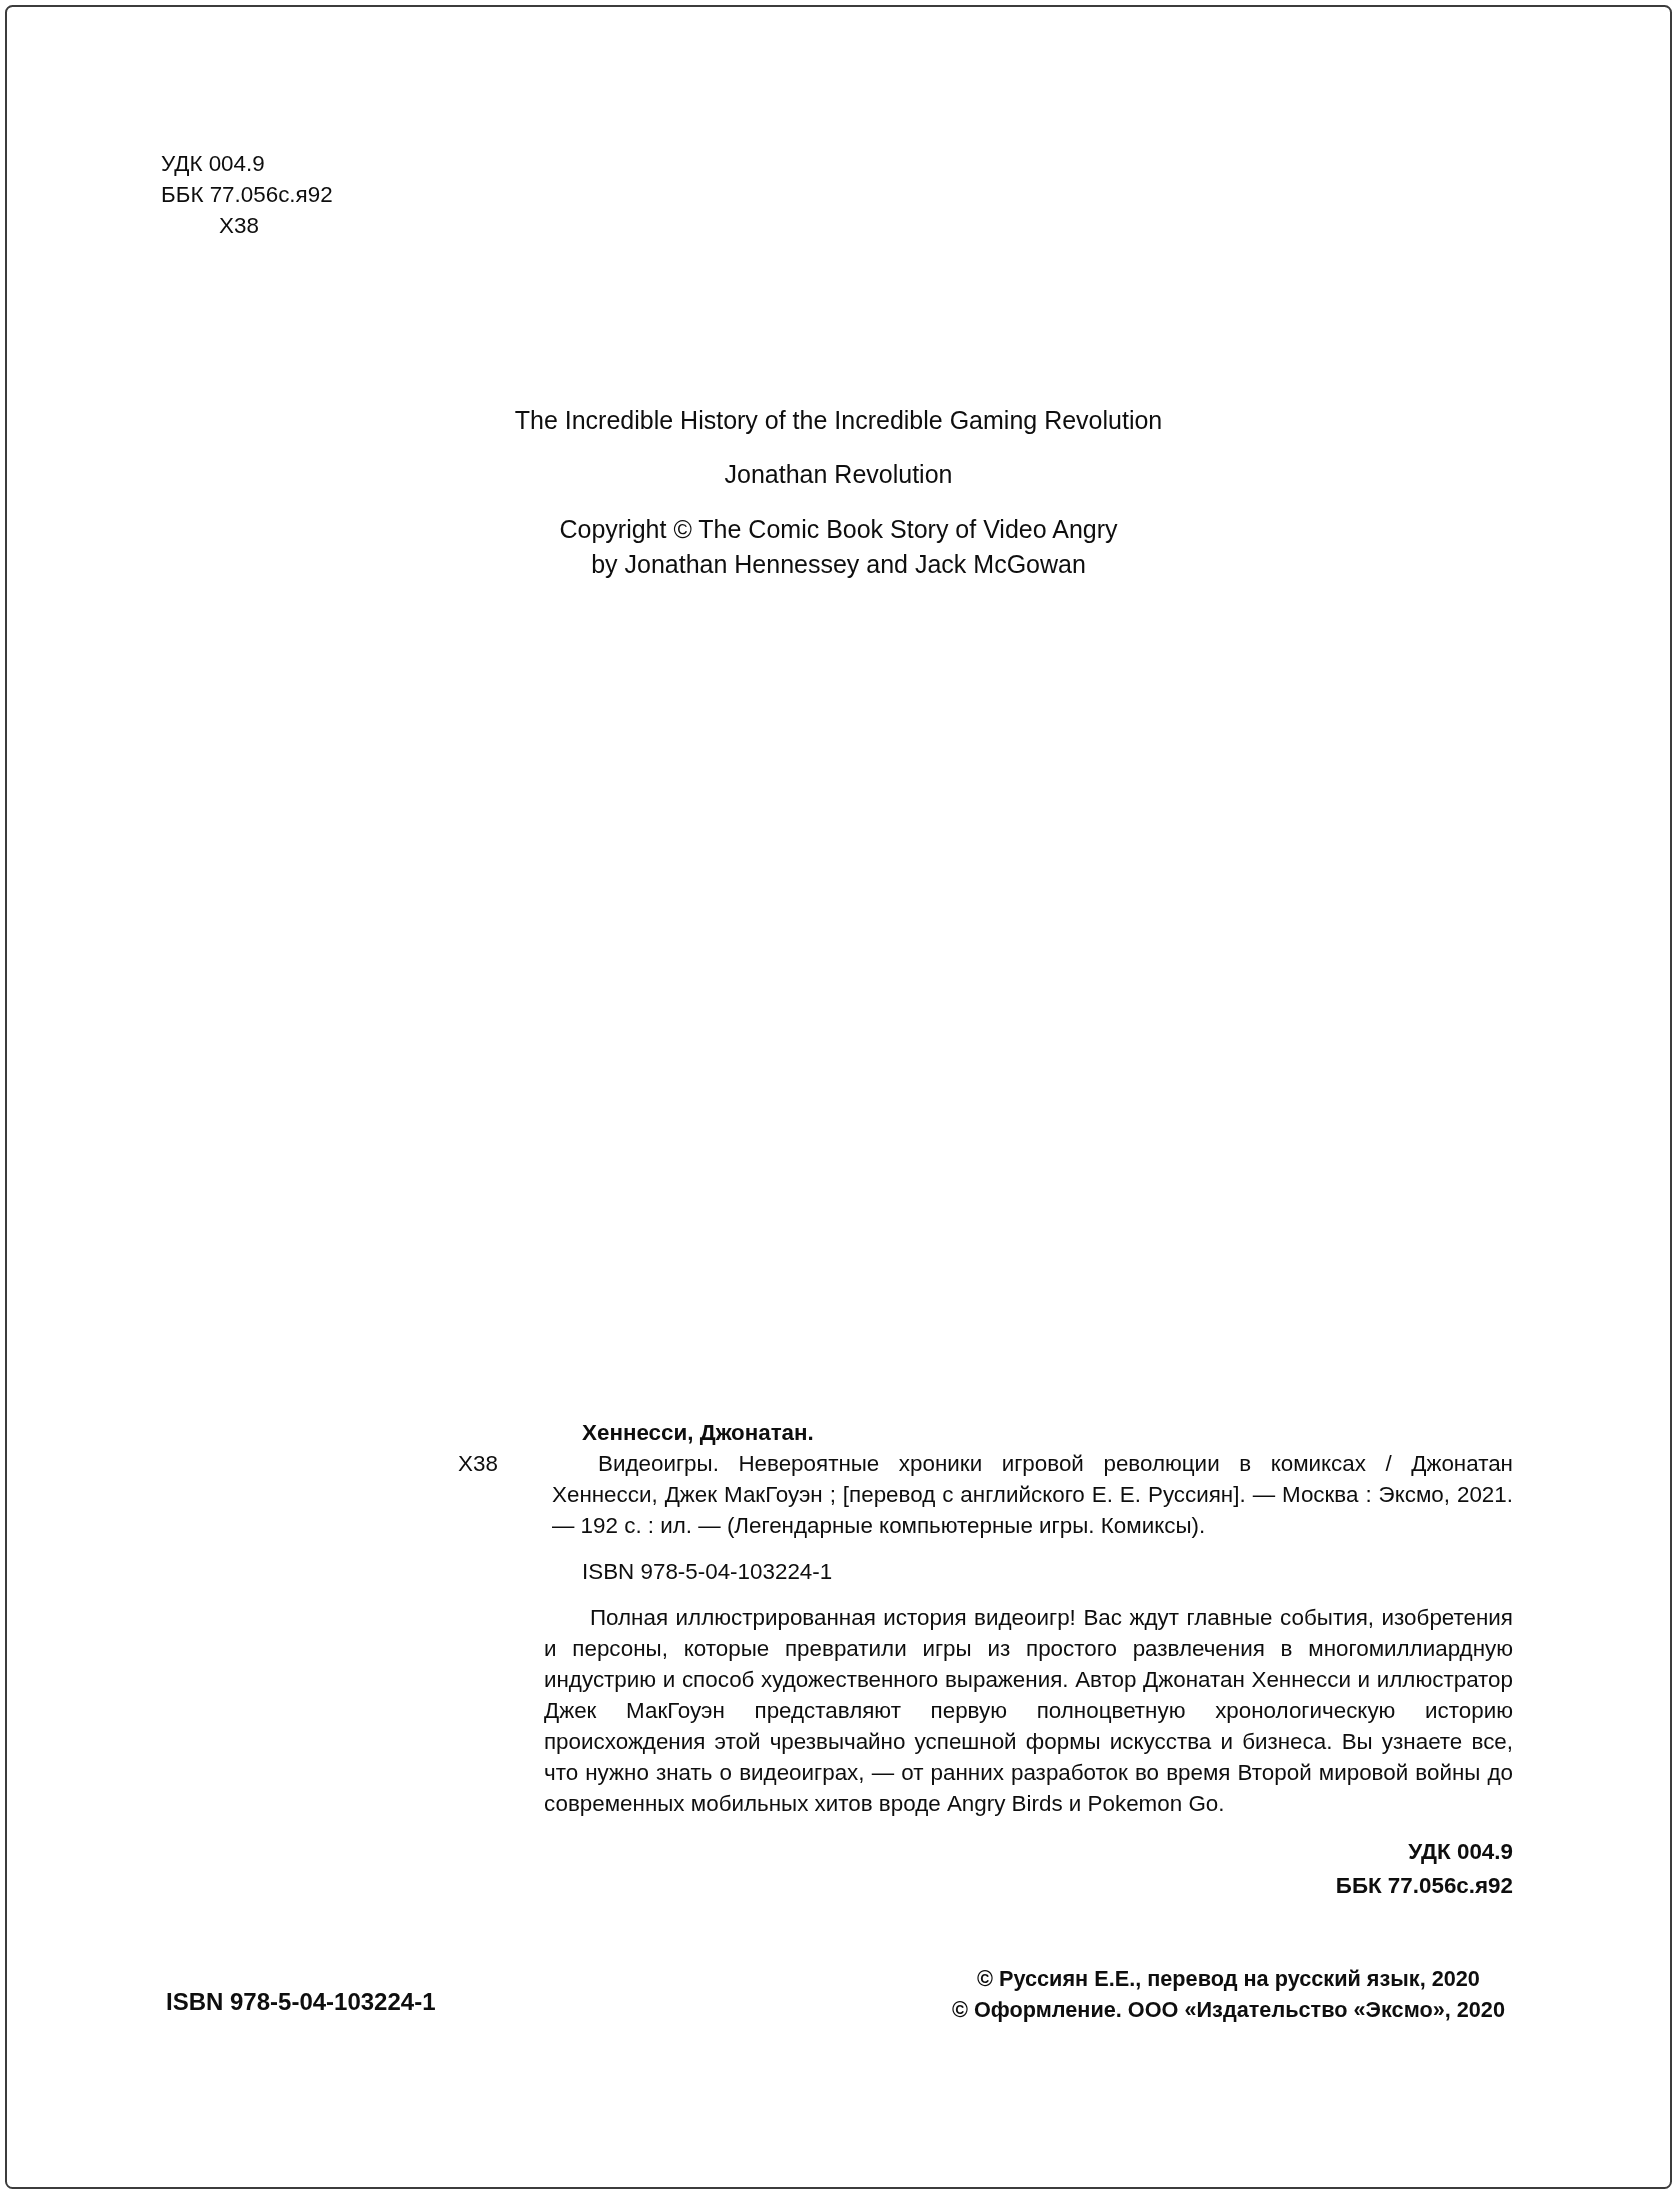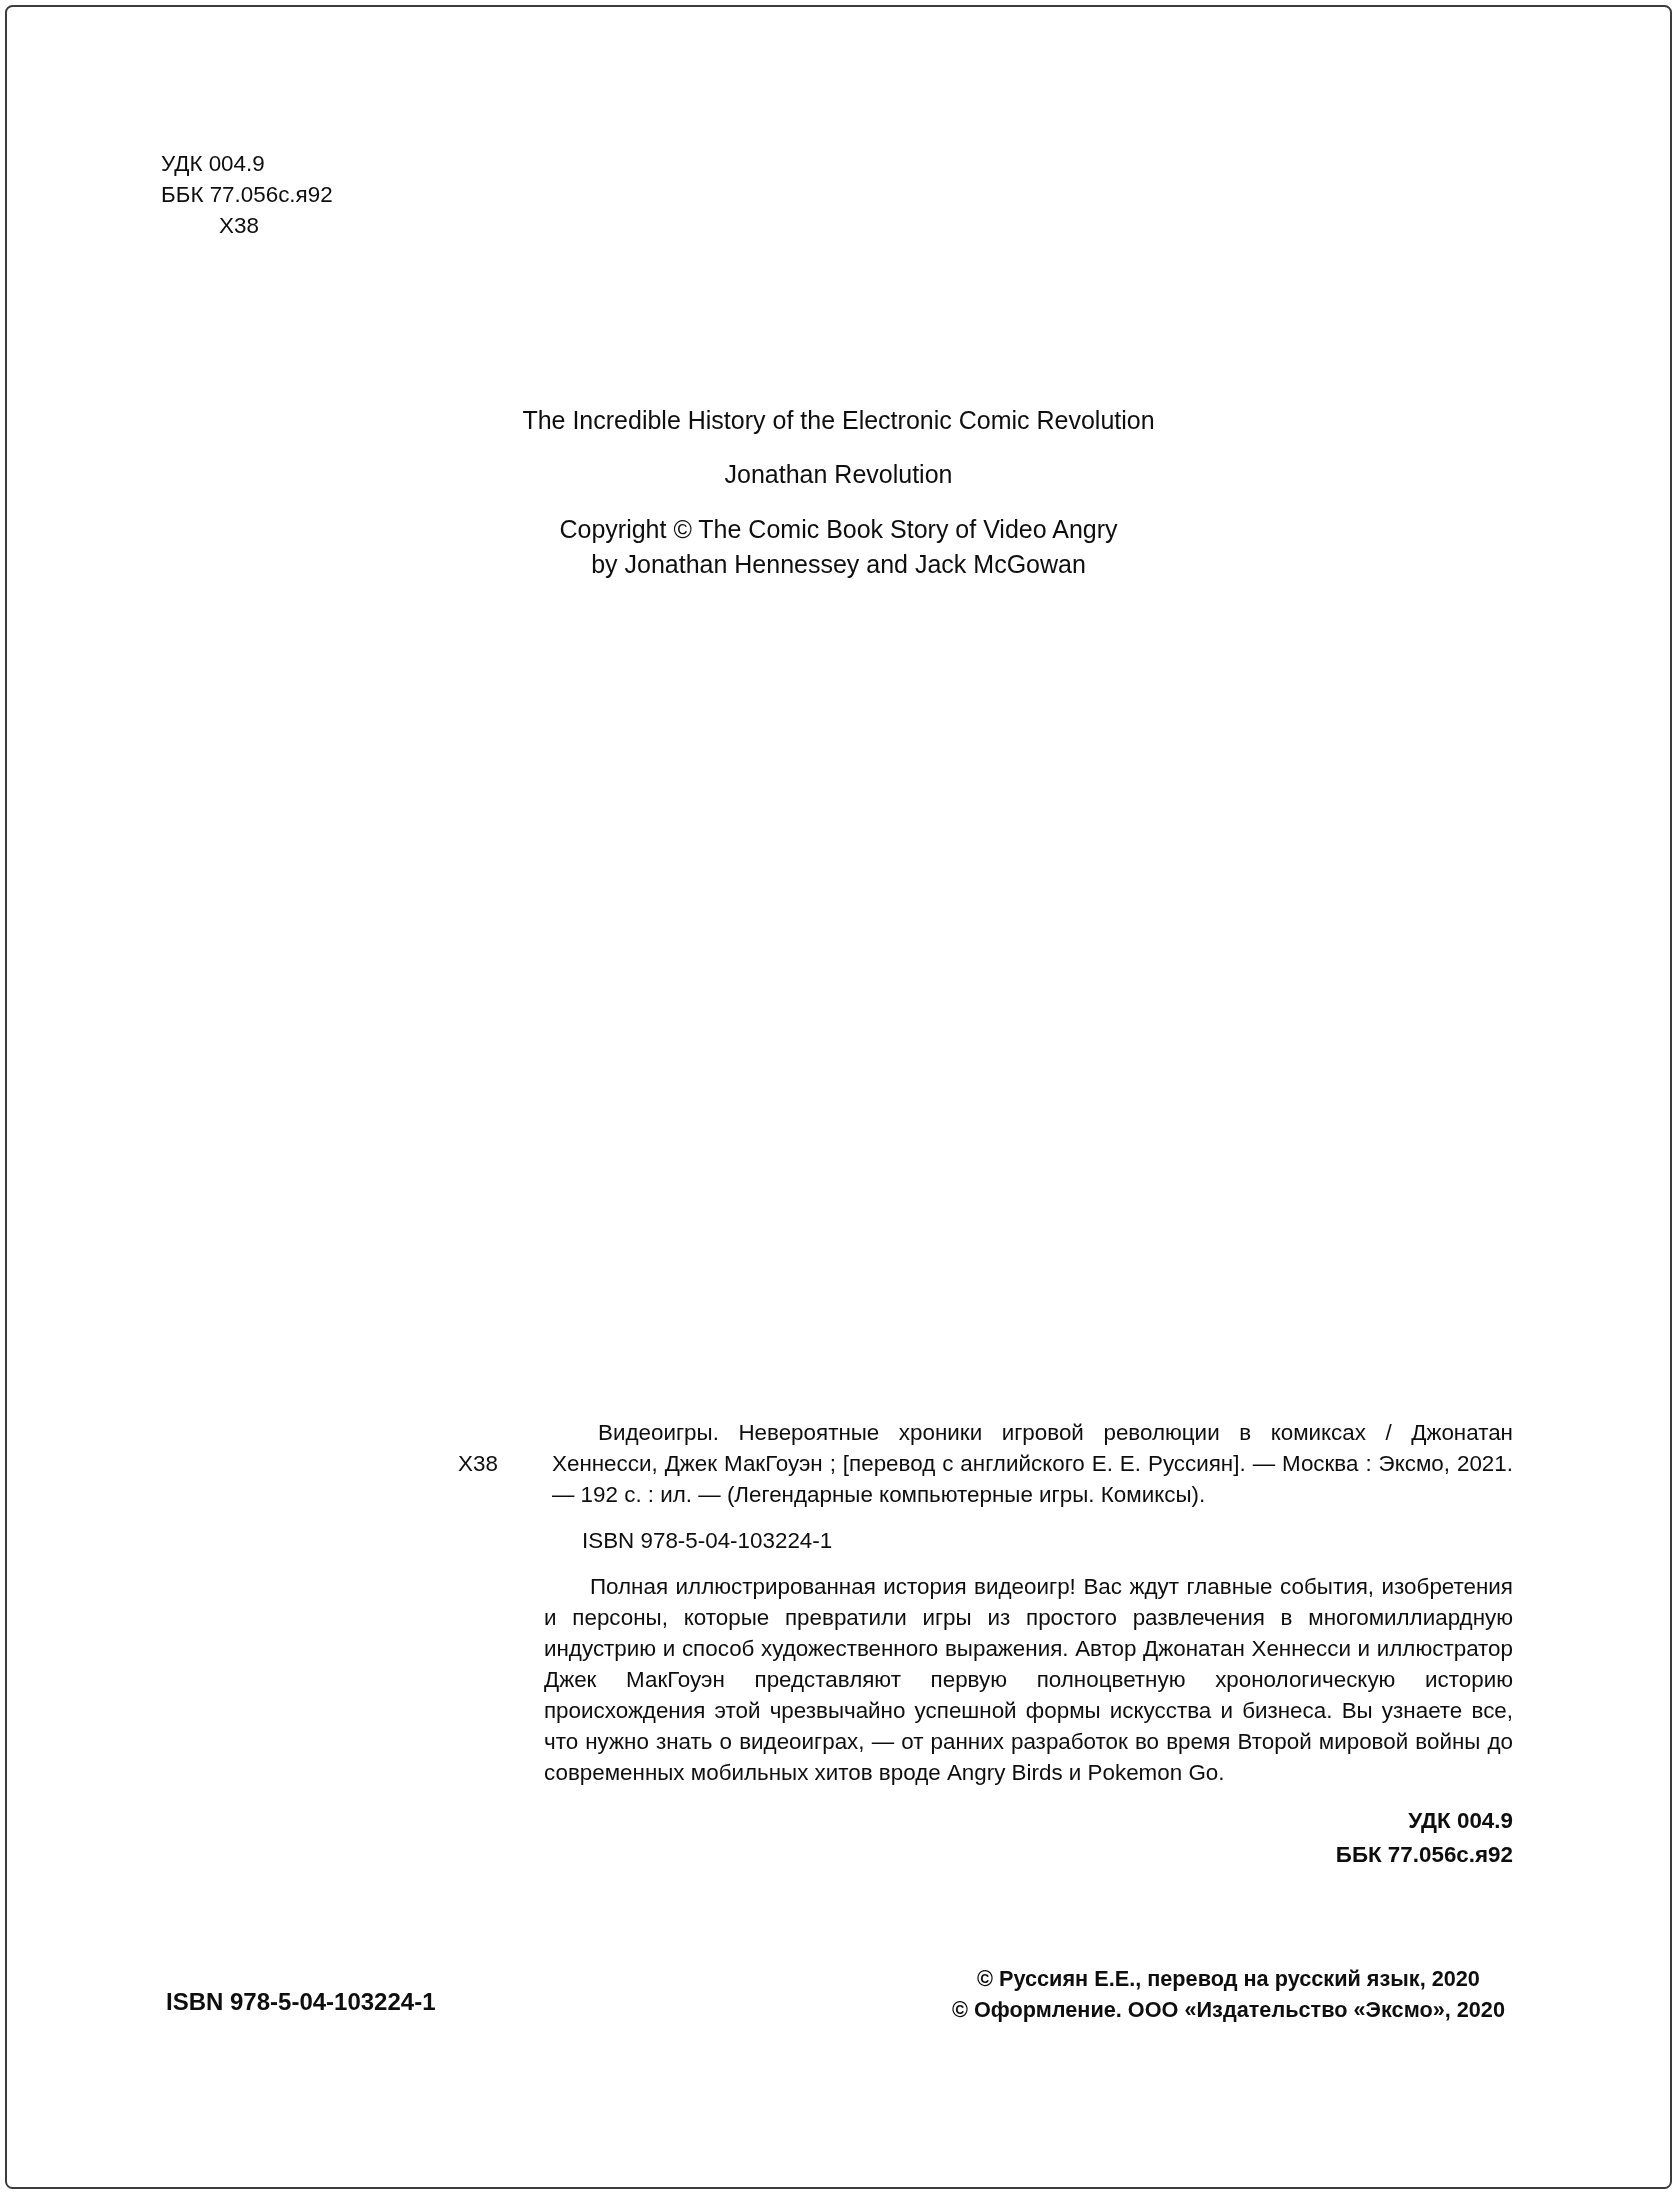--- a/index.html
+++ b/index.html
@@ -117,30 +117,31 @@
 <div class="page">
   <div class="frame"></div>
 
   <div class="udk-block">
     <div>УДК 004.9</div>
     <div>ББК 77.056с.я92</div>
     <div class="code-line">Х38</div>
   </div>
 
   <div class="title-block">
-    <div>The Incredible History of the Electronic Comic Revolution</div>
+    <div>The Incredible History of the Incredible Gaming Revolution</div>
     <div class="para-gap"></div>
     <div>Jonathan Revolution</div>
     <div class="para-gap"></div>
     <div>Copyright © The Comic Book Story of Video Angry</div>
     <div>by Jonathan Hennessey and Jack McGowan</div>
   </div>
 
   <div class="biblio">
     <div class="margin-code">Х38</div>
+    <div class="biblio-heading">Хеннесси, Джонатан.</div>
     <div class="biblio-desc">Видеоигры. Невероятные хроники игровой революции в комиксах / Джонатан Хеннесси, Джек МакГоуэн ; [перевод с английского Е. Е. Руссиян]. — Москва : Эксмо, 2021. — 192 с. : ил. — (Легендарные компьютерные игры. Комиксы).</div>
     <div class="biblio-isbn">ISBN 978-5-04-103224-1</div>
     <div class="biblio-annotation">Полная иллюстрированная история видеоигр! Вас ждут главные события, изобретения и персоны, которые превратили игры из простого развлечения в многомиллиардную индустрию и способ художественного выражения. Автор Джонатан Хеннесси и иллюстратор Джек МакГоуэн представляют первую полноцветную хронологическую историю происхождения этой чрезвычайно успешной формы искусства и бизнеса. Вы узнаете все, что нужно знать о видеоиграх, — от ранних разработок во время Второй мировой войны до современных мобильных хитов вроде Angry Birds и Pokemon Go.</div>
     <div class="biblio-codes">
       <div>УДК 004.9</div>
       <div>ББК 77.056с.я92</div>
     </div>
   </div>
 
   <div class="footer-isbn">ISBN 978-5-04-103224-1</div>

